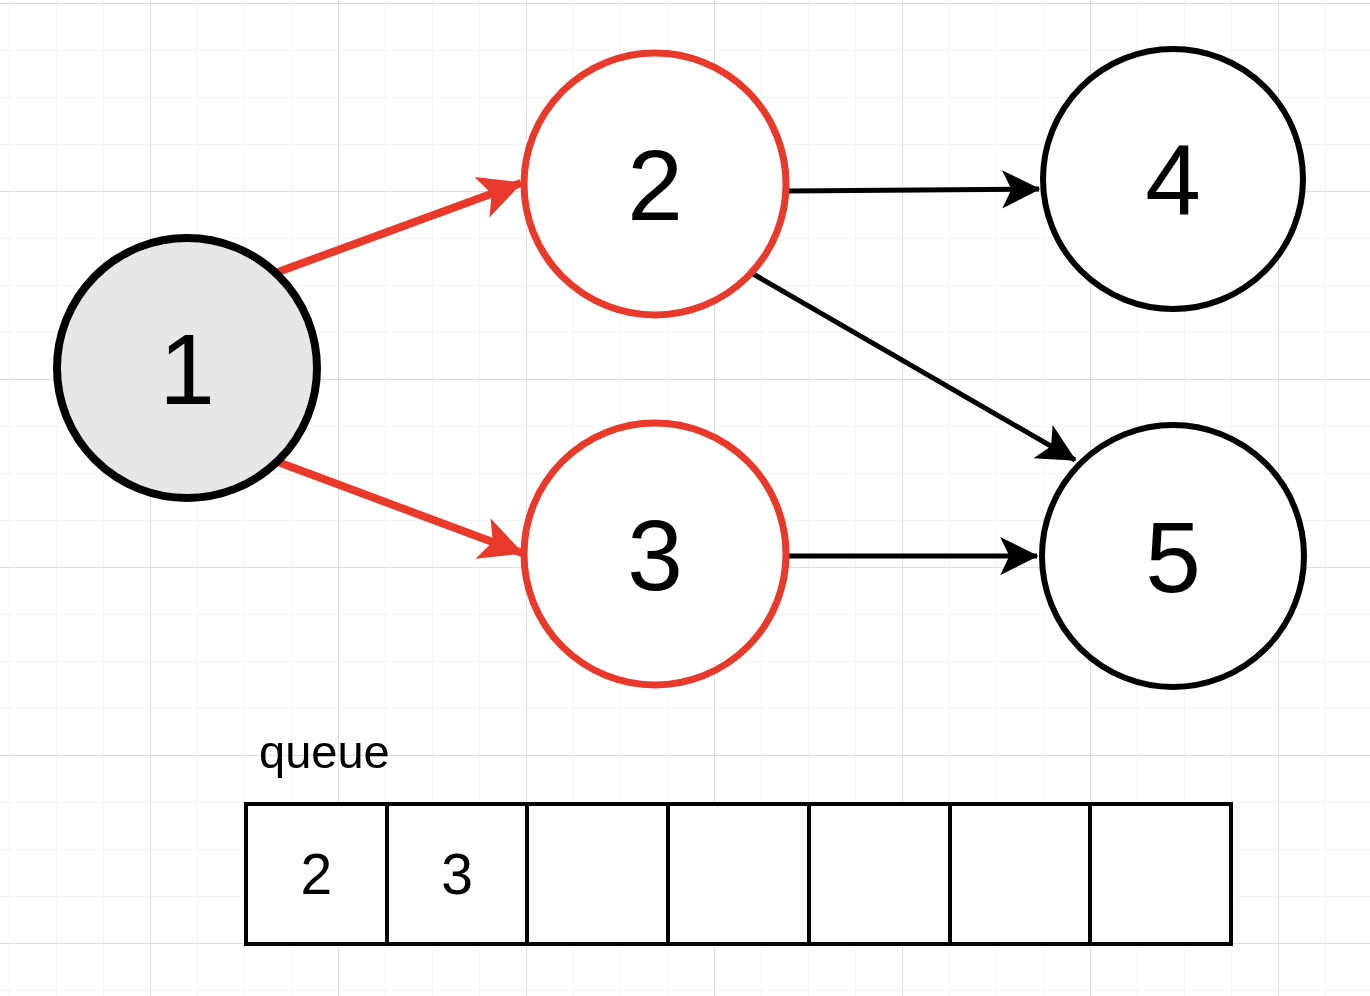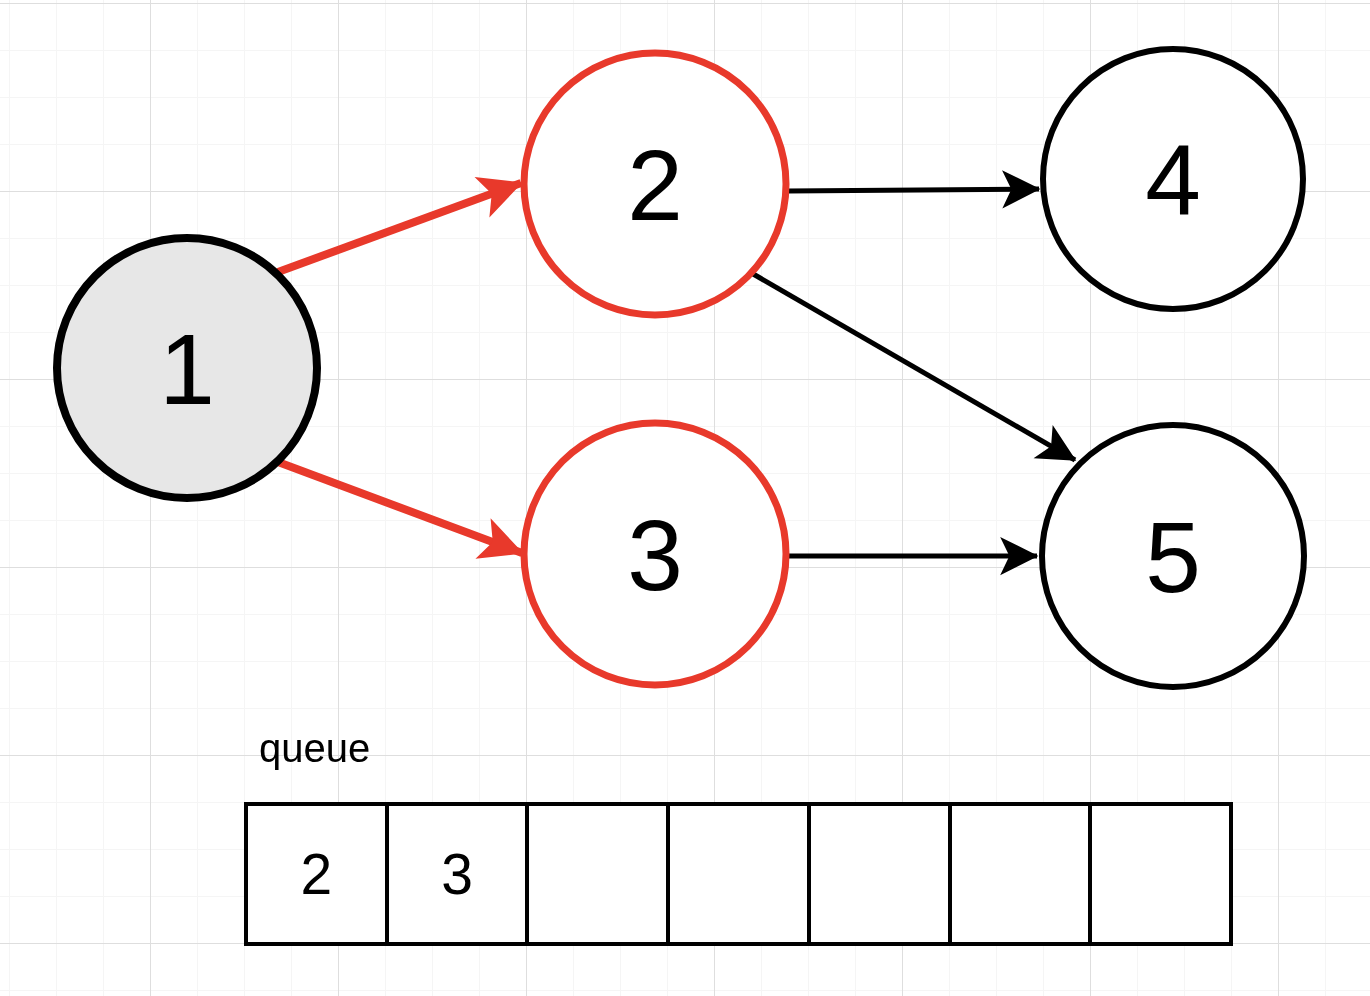--- a/index.html
+++ b/index.html
@@ -44,21 +44,21 @@
     font-size: 100px;
     fill: #000000;
     text-anchor: middle;
   }
   #arrowhead-black path { fill: var(--black); }
   #arrowhead-red path { fill: var(--red); }
   .queue-label {
     position: absolute;
     left: 259px;
     top: 728px;
-    font-size: 40px;
+    font-size: 47px;
     line-height: 1;
     color: #000000;
     text-align: right;
   }
   .queue {
     position: absolute;
     left: 244px;
     top: 802px;
     width: 989px;
     height: 144px;

